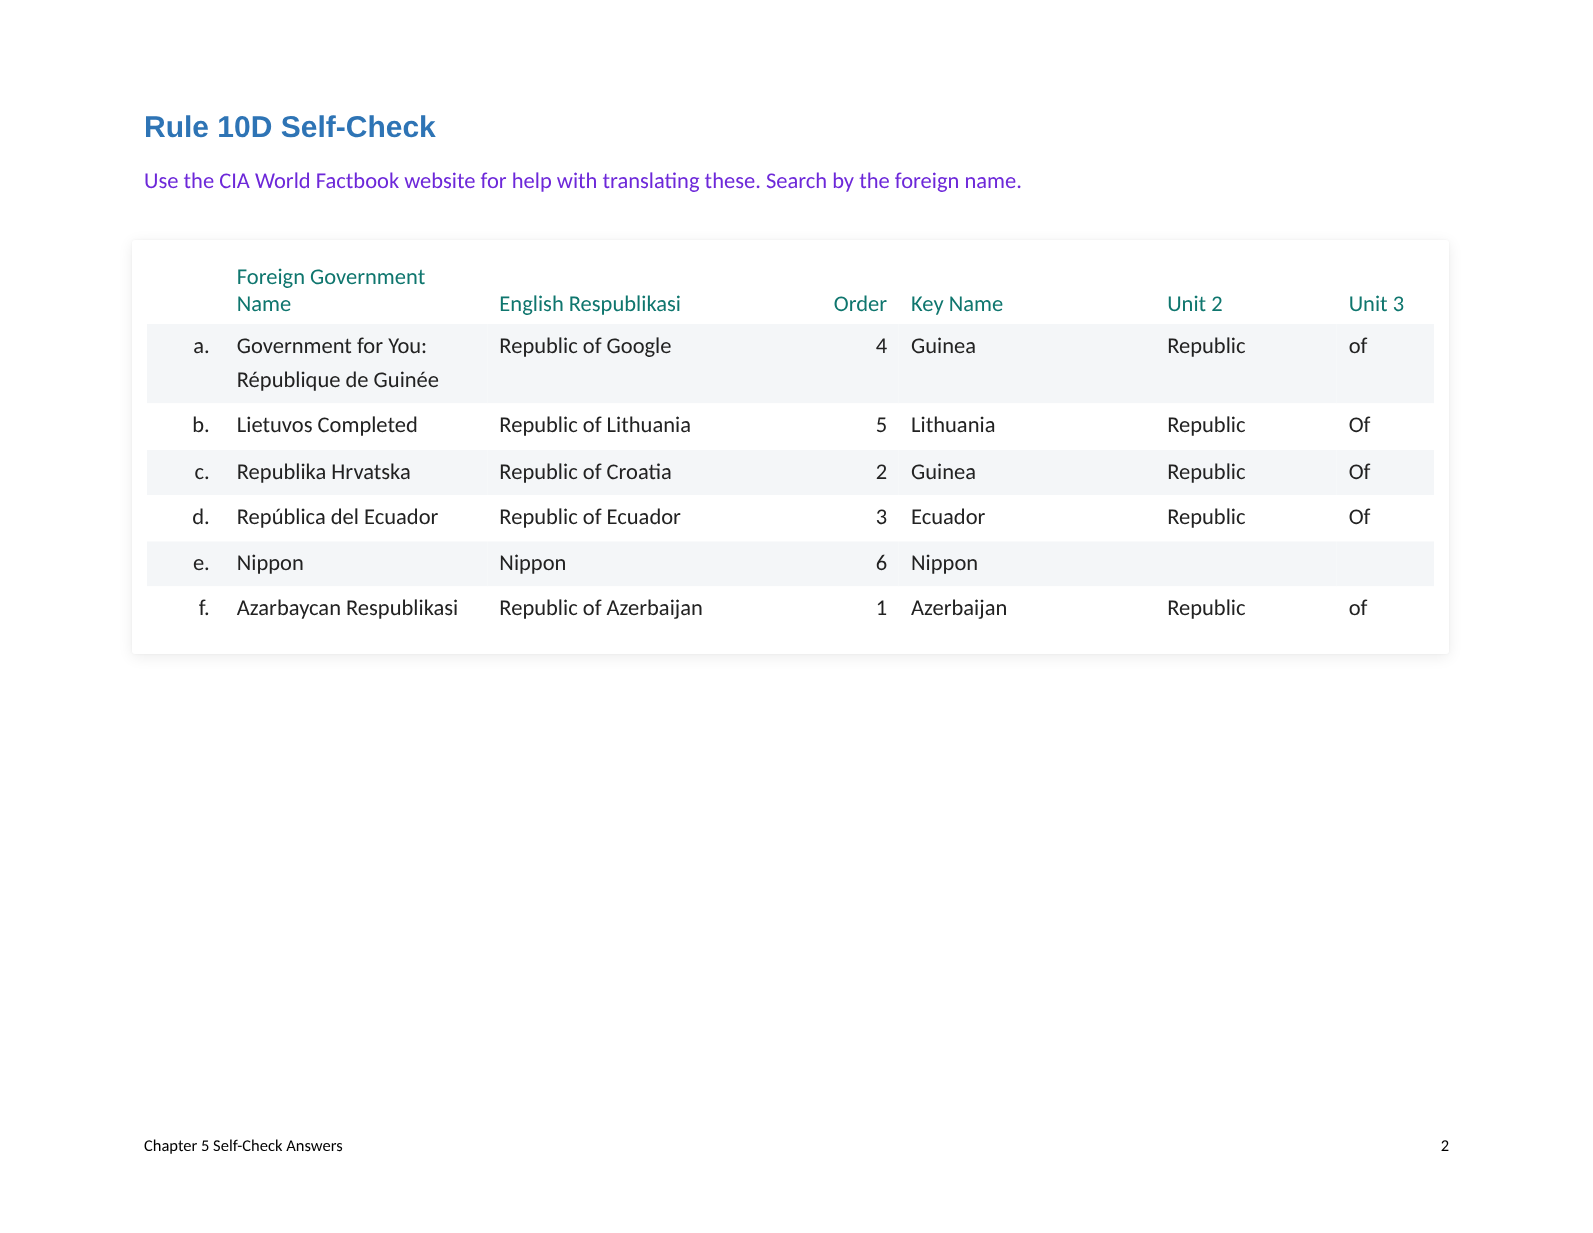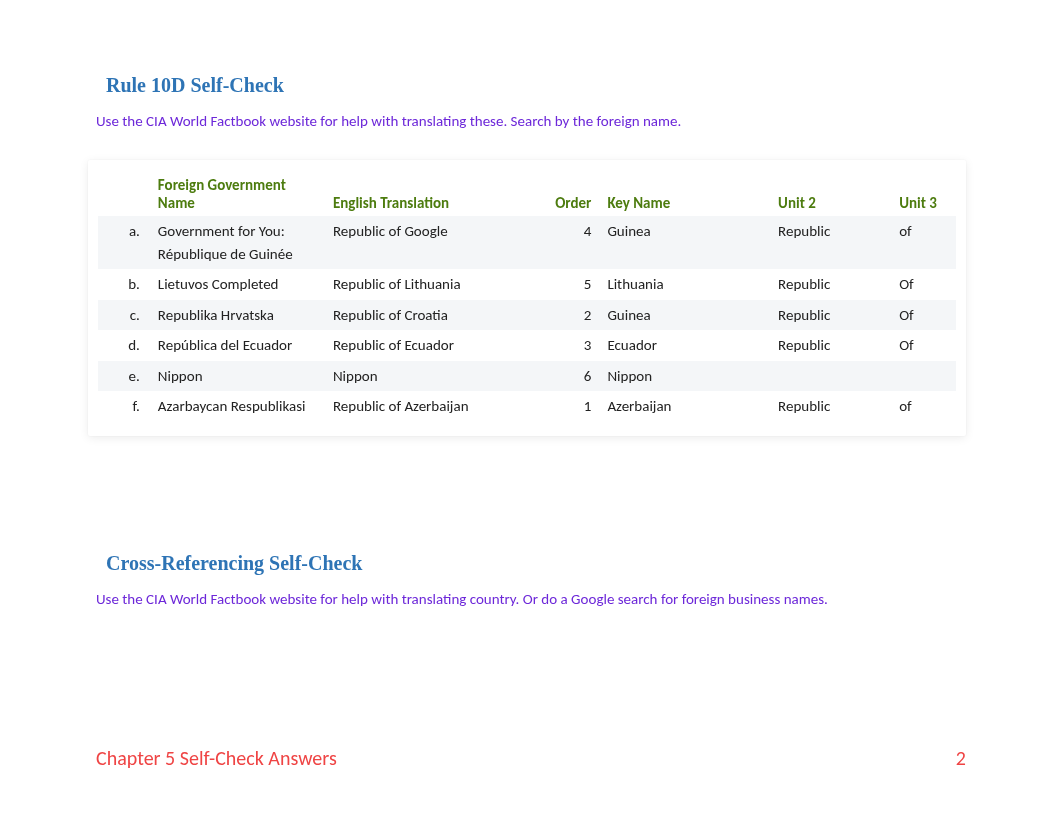--- a/index.html
+++ b/index.html
@@ -11,25 +11,25 @@
     font-family: "Calibri", "Segoe UI", Arial, sans-serif;
     color: #222;
     position: relative;
   }
   .page {
     padding: 74px 96px 0 96px;
     box-sizing: border-box;
     width: 1062px;
   }
   h2.section-title {
-    font-family: Liberation Serif, serif;
+    font-family: Liberation Sans, sans-serif;
     color: #2e74b5;
     font-size: 20px;
     font-weight: 700;
-    margin: 0 0 14px 10px;
+    margin: 0 0 14px 0;
   }
   p.intro {
     font-size: 15px;
     color: #6d28d9;
     margin: 0 0 28px 0;
     line-height: 1.4;
   }
   .table-wrap {
     margin-left: -8px;
     padding: 12px 10px 14px 10px;
@@ -37,24 +37,24 @@
     box-shadow: 0 2px 10px rgba(0,0,0,0.08), 0 0 2px rgba(0,0,0,0.05);
     background: #fff;
   }
   table {
     border-collapse: collapse;
     width: 100%;
     font-size: 15px;
   }
   th {
     text-align: left;
-    font-weight: 700;
+    font-weight: 400;
     padding: 4px 8px 4px 8px;
     vertical-align: bottom;
-    color: #4d7c0f;
+    color: #0f766e;
   }
   td {
     padding: 4px 8px;
     vertical-align: top;
     color: #222;
     line-height: 1.5;
   }
   tbody tr {
     background-image: linear-gradient(#fff, #fff);
   }
@@ -85,22 +85,22 @@
   .section2 {
     margin-top: 116px;
   }
   .footer {
     position: absolute;
     left: 96px;
     right: 96px;
     bottom: 52px;
     display: flex;
     justify-content: space-between;
-    font-size: 20px;
-    color: #ef4444;
+    font-size: 11px;
+    color: #000000;
   }
 </style>
 </head>
 <body>
 
 <div class="page">
 
   <h2 class="section-title">Rule 10D Self-Check</h2>
   <p class="intro">Use the CIA World Factbook website for help with translating these. Search by the foreign name.</p>
 
@@ -112,21 +112,21 @@
         <col class="col-english">
         <col class="col-order">
         <col class="col-key">
         <col class="col-unit2">
         <col class="col-unit3">
       </colgroup>
       <thead>
         <tr>
           <th></th>
           <th>Foreign Government Name</th>
-          <th>English Translation</th>
+          <th>English Respublikasi</th>
           <th class="order-head">Order</th>
           <th>Key Name</th>
           <th>Unit 2</th>
           <th>Unit 3</th>
         </tr>
       </thead>
       <tbody id="table-body">
       <tr>
             <td class="label-cell">a.</td>
             <td>Government for You: République de Guinée</td>
@@ -178,23 +178,19 @@
             <td>Republic of Azerbaijan</td>
             <td class="order-cell">1</td>
             <td>Azerbaijan</td>
             <td>Republic</td>
             <td>of</td>
           </tr>
         </tbody>
     </table>
   </div>
 
-  <div class="section2">
-    <h2 class="section-title">Cross-Referencing Self-Check</h2>
-    <p class="intro">Use the CIA World Factbook website for help with translating country.  Or do a Google search for foreign business names.</p>
-  </div>
 
 </div>
 
 <div class="footer">
   <span>Chapter 5 Self-Check Answers</span>
   <span>2</span>
 </div>
 
 </body></html>

